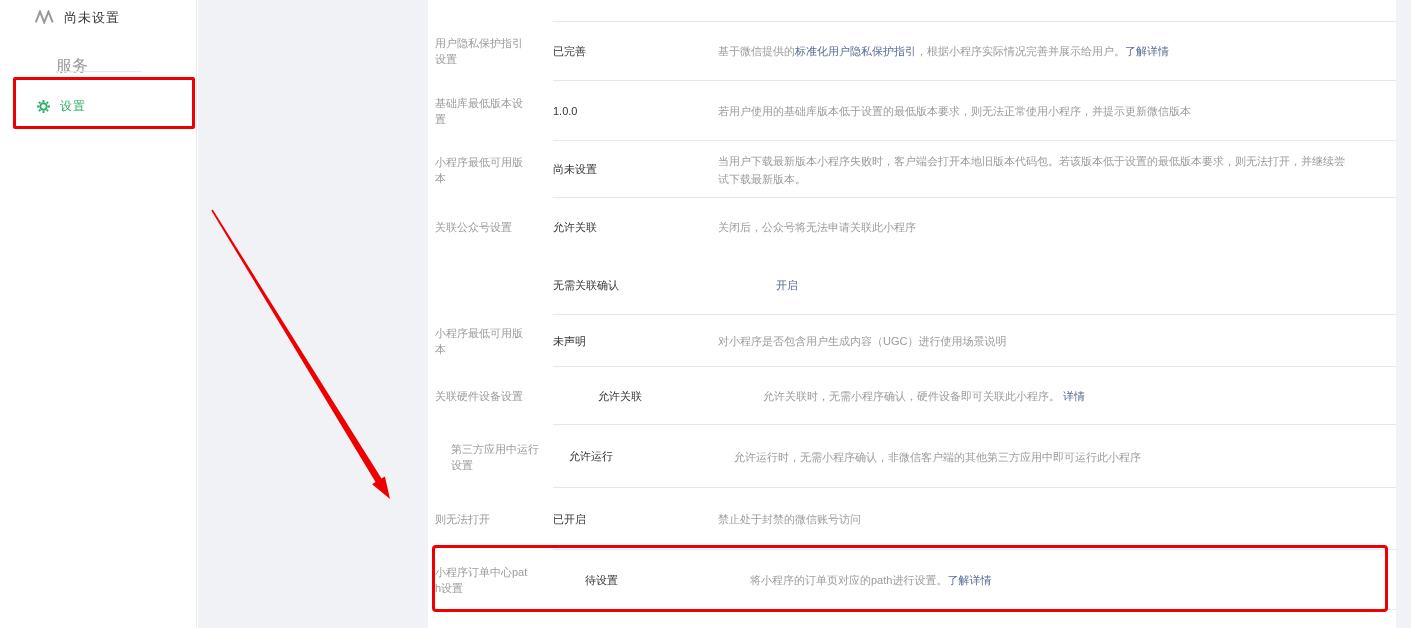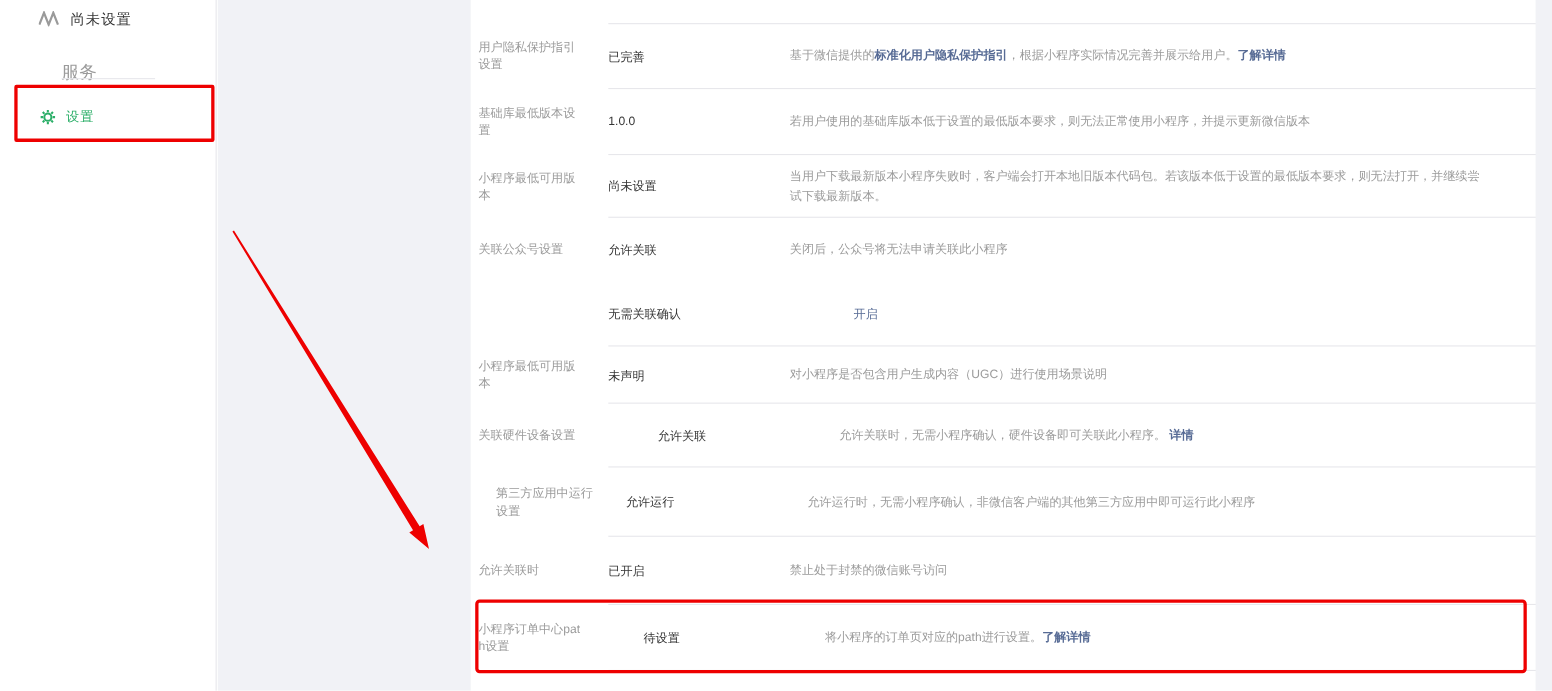--- a/index.html
+++ b/index.html
@@ -43,21 +43,21 @@
   .row:nth-child(6){height:58px;gap:45px;}
   .row:nth-child(7){height:63px;padding-left:16px;}
   .row:nth-child(8){height:62px;}
   .row:nth-child(9){height:60px;gap:32px;}
   .col-label{width:96px;margin-left:7px;color:var(--txt-gray);line-height:16px;word-break:break-all;display:flex;align-items:center;}
   .row.group .col-label{height:58px;align-self:flex-start;}
   .subrows{flex:1;display:flex;flex-direction:column;}
   .subrow{flex:1;display:flex;align-items:center;}
   .col-status{width:165px;margin-left:22px;color:var(--txt-dark);}
   .col-desc{flex:1;color:var(--txt-gray);line-height:18px;padding-right:16px;}
-  .desc-link{color:var(--link-blue);font-weight:700;text-decoration:none;cursor:pointer;}
+  .desc-link{color:var(--link-blue);font-weight:400;text-decoration:none;cursor:pointer;}
   .col-action{width:118px;text-align:right;padding-right:38px;}
   .action-link{color:var(--link-blue);text-decoration:none;cursor:pointer;text-align:right;}
 
   
   .redbox{position:absolute;border:3px solid var(--annotation-red);background:transparent;pointer-events:none;}
   .redbox-sidebar{left:13px;top:77px;width:182px;height:52px;border-radius:2px;}
   .redbox-row{left:432px;top:545px;width:956px;height:67px;border-radius:4px;}
   .arrow{position:absolute;left:0;top:0;width:1411px;height:628px;pointer-events:none;}
 </style>
 </head>
@@ -187,21 +187,21 @@
     <div class="col-status">允许运行</div>
     <div class="col-desc"><span>允许运行时，无需小程序确认，非微信客户端的其他第三方应用中即可运行此小程序</span></div>
     <div class="col-action">
       <a class="action-link">关闭</a>
     </div>
   </div>
 </div>
   </div>
 
   <div class="row">
-    <div class="col-label">允许关联时</div>
+    <div class="col-label">则无法打开</div>
     <div class="subrows">
   <div class="subrow">
     <div class="col-status">已开启</div>
     <div class="col-desc"><span>禁止处于封禁的微信账号访问</span></div>
     <div class="col-action">
       <a class="action-link">关闭</a>
     </div>
   </div>
 </div>
   </div>

